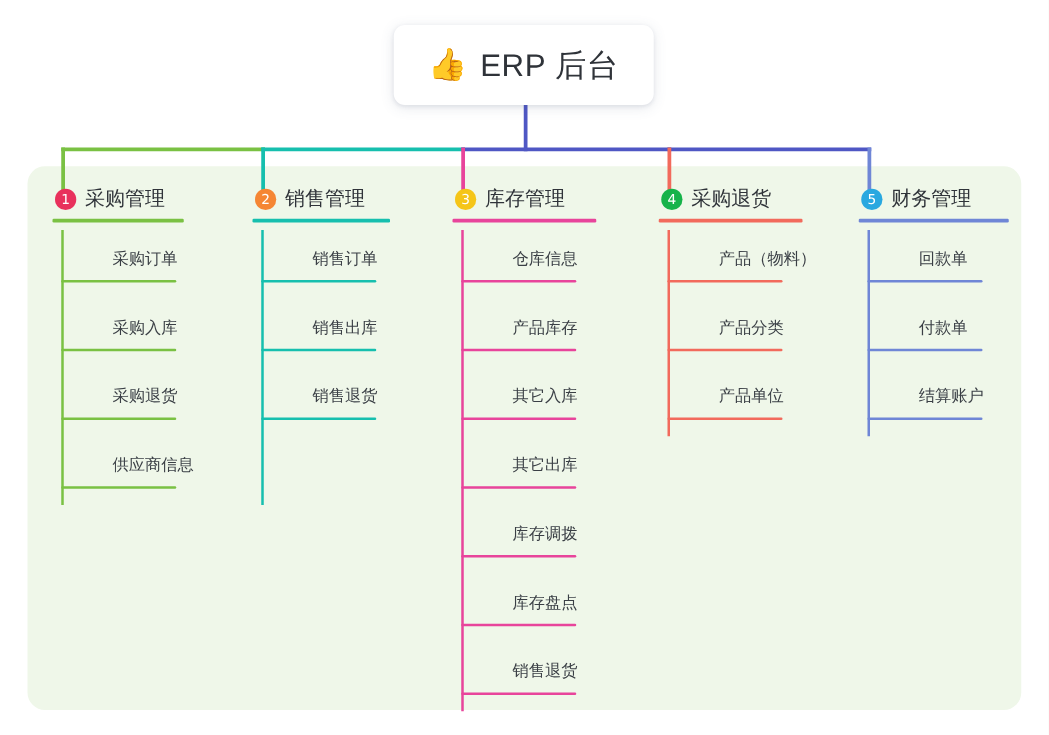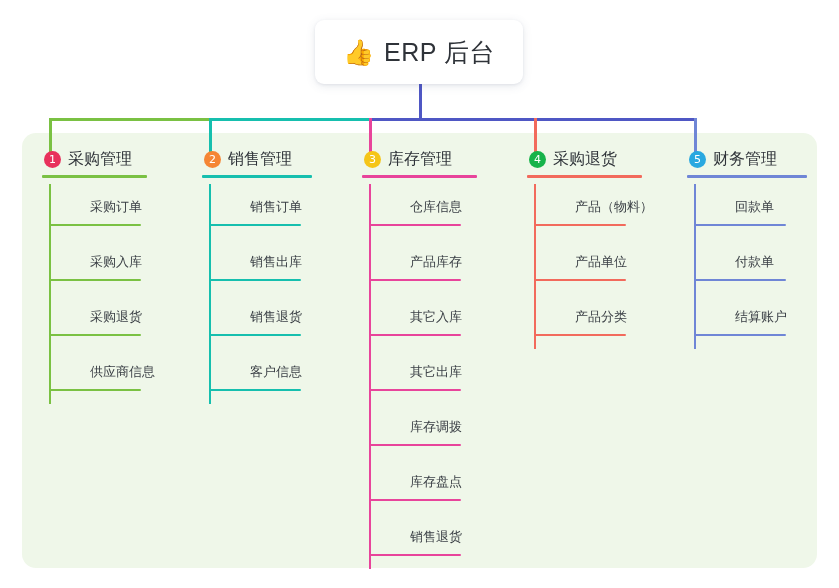--- a/index.html
+++ b/index.html
@@ -125,24 +125,20 @@
             <div class="item-rule" style="background: rgb(22, 191, 174);"></div>
           </div>
           <div class="item">
             <span class="item-text">销售出库</span>
             <div class="item-rule" style="background: rgb(22, 191, 174);"></div>
           </div>
           <div class="item">
             <span class="item-text">销售退货</span>
             <div class="item-rule" style="background: rgb(22, 191, 174);"></div>
           </div>
-          <div class="item">
-            <span class="item-text">客户信息</span>
-            <div class="item-rule" style="background: rgb(22, 191, 174);"></div>
-          </div>
         </div>
       </div>
       <div class="col" style="left: 362px;">
         <div class="col-head">
           <div class="head-row">
             <span class="badge" style="background: rgb(245, 197, 24);">3</span>
             <span class="head-text">库存管理</span>
           </div>
           <div class="head-rule" style="width: 115px; background: rgb(232, 68, 155);"></div>
         </div>
@@ -186,27 +182,27 @@
           </div>
           <div class="head-rule" style="width: 115px; background: rgb(242, 106, 92);"></div>
         </div>
         <div class="items">
           <div class="spine" style="background: rgb(242, 106, 92); height: 165px;"></div>
           <div class="item">
             <span class="item-text">产品（物料）</span>
             <div class="item-rule" style="background: rgb(242, 106, 92);"></div>
           </div>
           <div class="item">
+            <span class="item-text">产品分类</span>
+            <div class="item-rule" style="background: rgb(242, 106, 92);"></div>
+          </div>
+          <div class="item">
             <span class="item-text">产品单位</span>
             <div class="item-rule" style="background: rgb(242, 106, 92);"></div>
           </div>
-          <div class="item">
-            <span class="item-text">产品分类</span>
-            <div class="item-rule" style="background: rgb(242, 106, 92);"></div>
-          </div>
         </div>
       </div>
       <div class="col" style="left: 687px;">
         <div class="col-head">
           <div class="head-row">
             <span class="badge" style="background: rgb(41, 168, 224);">5</span>
             <span class="head-text">财务管理</span>
           </div>
           <div class="head-rule" style="width: 120px; background: rgb(111, 134, 214);"></div>
         </div>

